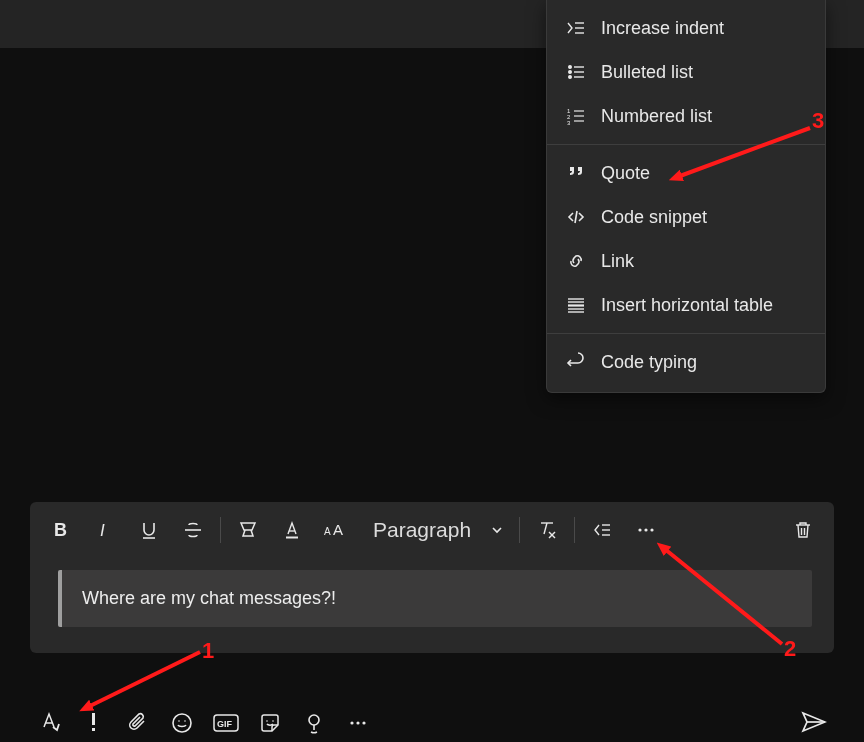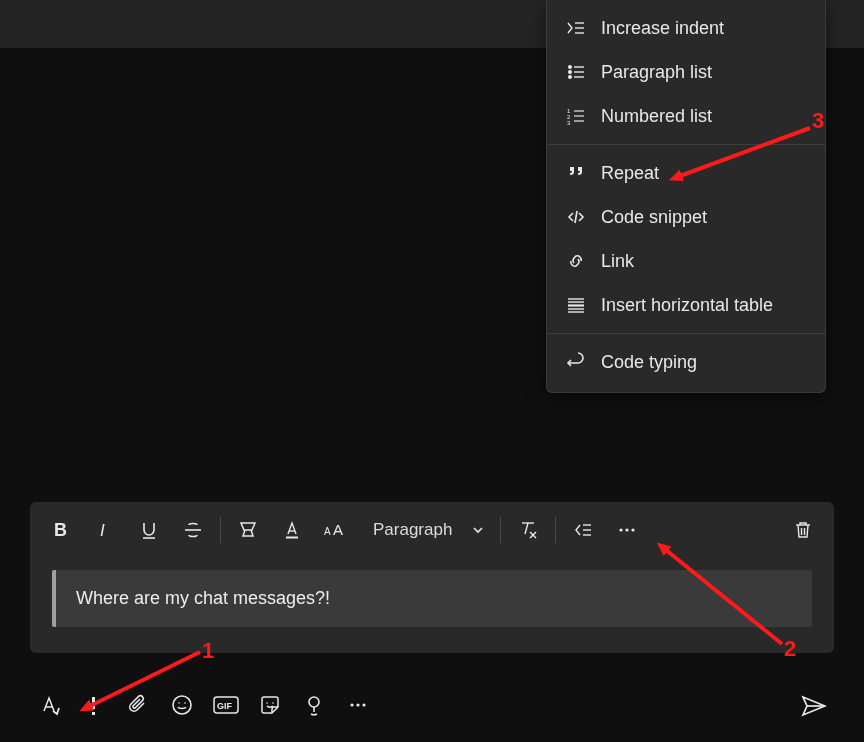--- a/index.html
+++ b/index.html
@@ -60,28 +60,28 @@
     height: 26px;
     background: #4a4a4a;
     margin: 0 4px;
   }
   .paragraph-dd {
     display: flex;
     align-items: center;
     gap: 20px;
     padding: 0 10px 0 14px;
     height: 40px;
-    font-size: 17px;
+    font-size: 21px;
     color: #dcdcdc;
   }
   .delete-slot {
     margin-left: auto;
   }
   .msg-box {
-    margin: 12px 22px 22px 22px;
+    margin: 12px 22px 22px 28px;
     background: #3b3a3a;
     border-left: 4px solid #9f9f9f;
     padding: 18px 20px;
     font-size: 18px;
     color: #ededed;
     border-radius: 2px;
   }
 
   .bottom-bar {
     position: absolute;
@@ -89,21 +89,21 @@
     top: 690px;
     height: 48px;
     display: flex;
     align-items: center;
     gap: 4px;
   }
   .bb-btn {
     width: 40px;
     height: 40px;
     display: flex;
-    align-items: flex-start;
+    align-items: flex-end;
     justify-content: center;
     color: #d8d8d8;
   }
   .bb-send { margin-left: auto; }
 
   
   .menu {
     position: absolute;
     left: 546px;
     top: 0;
@@ -177,21 +177,21 @@
       <span class="mi-icon">
         <svg width="20" height="20" viewBox="0 0 20 20" fill="#e8e8e8" stroke="#e8e8e8" stroke-width="1.4">
           <circle cx="4" cy="5" r="1.3"></circle>
             <circle cx="4" cy="10" r="1.3"></circle>
             <circle cx="4" cy="15" r="1.3"></circle>
           <line x1="8" y1="5" x2="18" y2="5" fill="none"></line>
             <line x1="8" y1="10" x2="18" y2="10" fill="none"></line>
             <line x1="8" y1="15" x2="18" y2="15" fill="none"></line>
         </svg>
       </span>
-      <span>Paragraph list</span>
+      <span>Bulleted list</span>
     </div>
     <div class="menu-item">
       <span class="mi-icon">
         <svg width="20" height="20" viewBox="0 0 20 20" fill="none" stroke="#e8e8e8" stroke-width="1.2">
           <text x="1" y="7" font-size="6" fill="#e8e8e8" stroke="none">1</text>
           <text x="1" y="13" font-size="6" fill="#e8e8e8" stroke="none">2</text>
           <text x="1" y="19" font-size="6" fill="#e8e8e8" stroke="none">3</text>
           <line x1="8" y1="5" x2="18" y2="5"></line>
             <line x1="8" y1="10" x2="18" y2="10"></line>
             <line x1="8" y1="15" x2="18" y2="15"></line>
@@ -201,21 +201,21 @@
     </div>
 
     <div class="menu-sep"></div>
 
     <div class="menu-item">
       <span class="mi-icon">
         <svg width="20" height="20" viewBox="0 0 20 20" fill="#e8e8e8">
           <path d="M4 4h4v5c0 2-1 3-4 3V10c1 0 2-.5 2-2H4V4zm8 0h4v5c0 2-1 3-4 3V10c1 0 2-.5 2-2h-2V4z"></path>
         </svg>
       </span>
-      <span>Repeat</span>
+      <span>Quote</span>
     </div>
     <div class="menu-item">
       <span class="mi-icon">
         <svg width="20" height="20" viewBox="0 0 20 20" fill="none" stroke="#e8e8e8" stroke-width="1.6">
           <path d="M7 6l-4 4 4 4"></path>
             <path d="M13 6l4 4-4 4"></path>
             <line x1="11" y1="4" x2="9" y2="16"></line>
         </svg>
       </span>
       <span>Code snippet</span>

